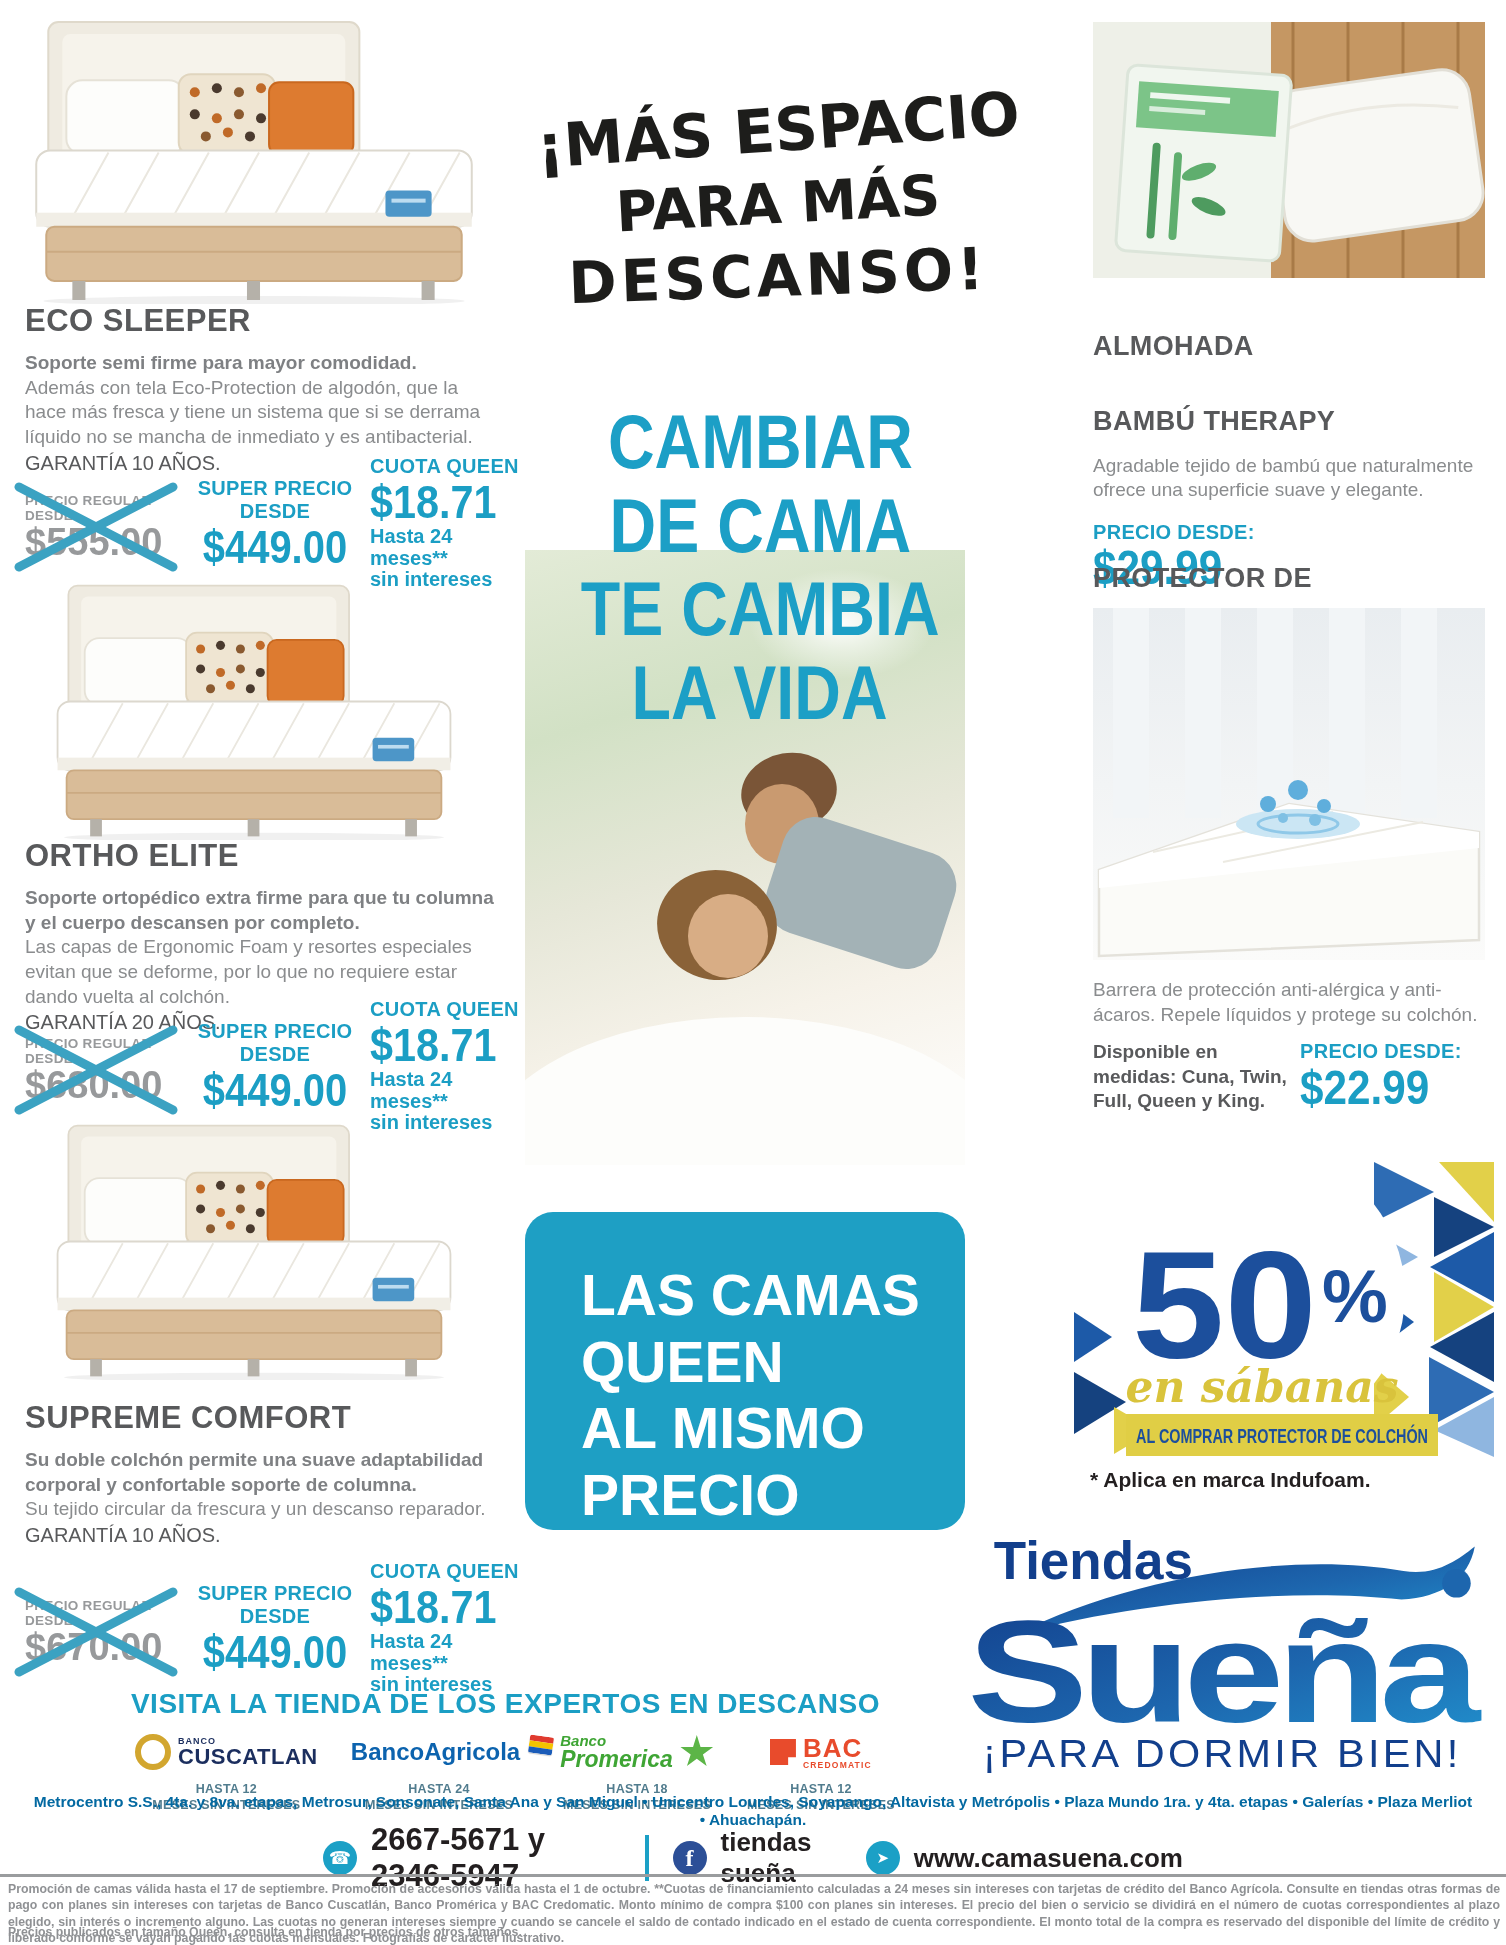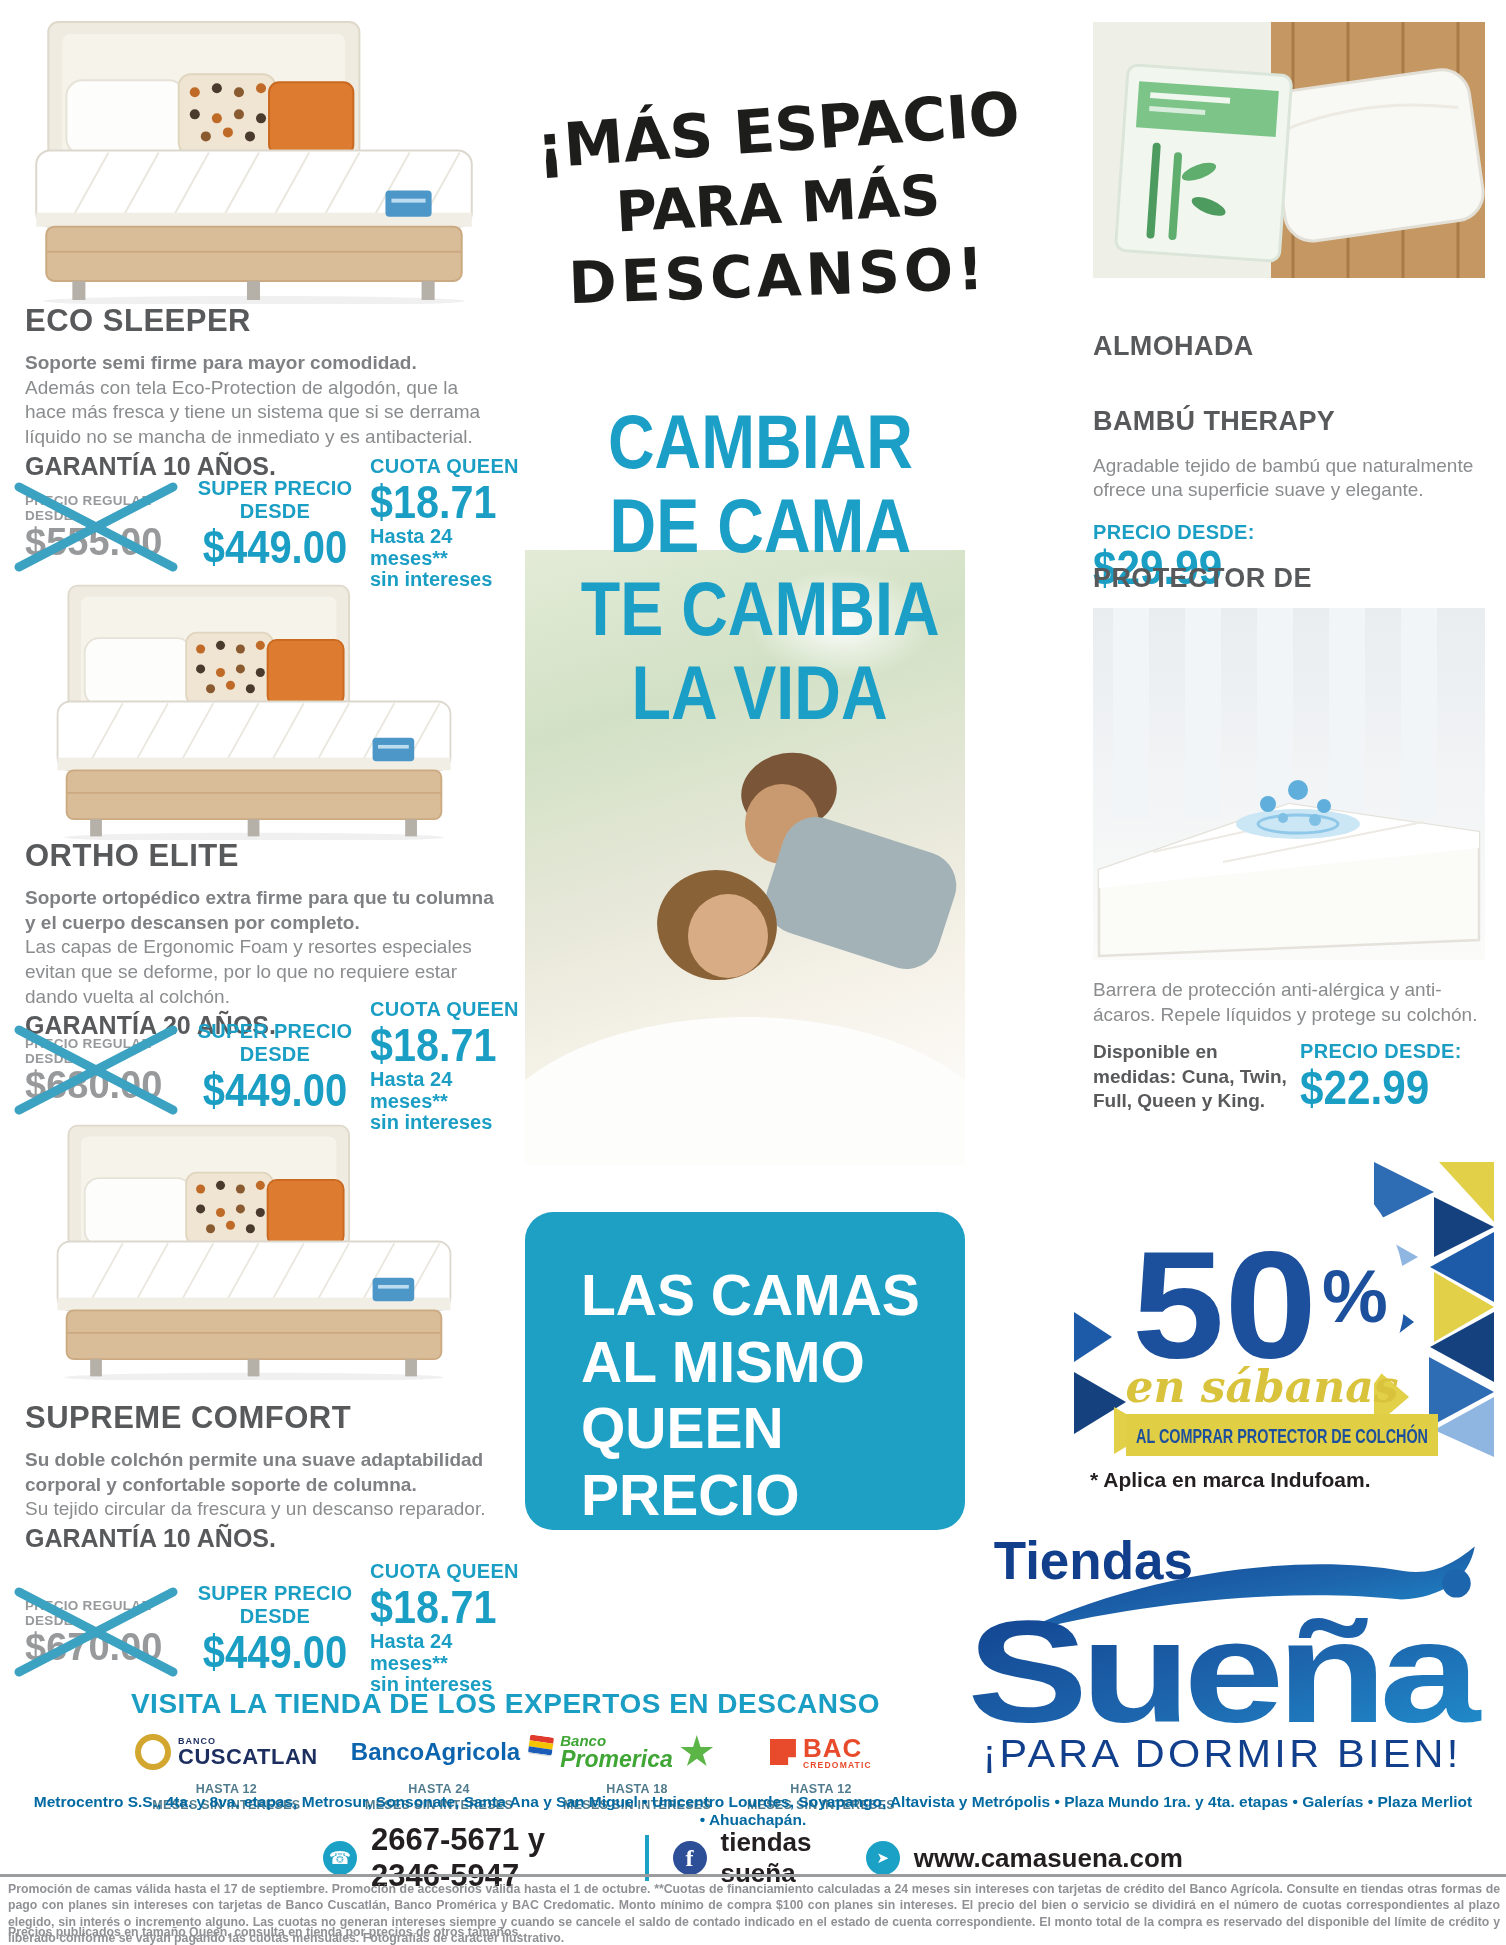--- a/index.html
+++ b/index.html
@@ -4,21 +4,21 @@
 <style>
   html,body{margin:0;padding:0;background:#fff;}
   body{width:1506px;height:1945px;position:relative;overflow:hidden;
        font-family:"Liberation Sans",sans-serif;color:#58595B;}
   .abs{position:absolute;}
   
   .product-title{font-size:31px;font-weight:bold;color:#58595B;letter-spacing:.5px;}
   .pdesc{width:475px;font-size:19px;line-height:1.3;color:#8A8C8E;margin-top:12px;}
   .pdesc .lead{display:block;font-weight:bold;color:#7E8083;}
   .pdesc .rest{display:block;}
-  .warranty{font-size:25px;font-weight:bold;color:#58595B;margin-top:2px;}
+  .warranty{font-size:20px;font-weight:normal;color:#58595B;margin-top:2px;}
   .price-row{position:absolute;width:500px;height:135px;}
   .p-reg{position:absolute;left:0;top:38px;width:160px;}
   .p-reg .lbl{font-size:13.5px;font-weight:bold;color:#97999B;letter-spacing:.3px;}
   .p-reg .val{font-size:38px;font-weight:bold;color:#97999B;line-height:1.02;}
   .xcross{position:absolute;left:-14px;top:-12px;width:170px;height:92px;pointer-events:none;}
   .p-super{position:absolute;left:165px;top:22px;width:170px;text-align:center;}
   .p-cuota{position:absolute;left:345px;top:0;width:160px;}
   .tl{color:#1B9EC4;font-weight:bold;}
   .lbl-teal{font-size:20px;letter-spacing:.3px;}
   .big-price{font-size:47px;line-height:1.02;}
@@ -239,22 +239,22 @@
 <div class="cambiar abs" style="left:545px;top:400px">
   <div><span class="sqzc">CAMBIAR</span></div>
   <div><span class="sqzc">DE CAMA</span></div>
   <div><span class="sqzc">TE CAMBIA</span></div>
   <div><span class="sqzc">LA VIDA</span></div>
 </div>
 
 <div class="queen-box abs" style="left:525px;top:1212px">
   <div class="txt">
     <div>LAS CAMAS</div>
+    <div>QUEEN</div>
     <div>AL MISMO</div>
-    <div>QUEEN</div>
     <div>PRECIO</div>
   </div>
 </div>
 
 <svg class="abs" style="left:1093px;top:22px" width="392" height="256" viewBox="0 0 392 256">
   <rect width="392" height="256" fill="#C59763"></rect>
   <line x1="200" y1="0" x2="200" y2="256" stroke="#A87A47" stroke-width="3"></line>
   <line x1="255" y1="0" x2="255" y2="256" stroke="#A87A47" stroke-width="3"></line>
   <line x1="310" y1="0" x2="310" y2="256" stroke="#A87A47" stroke-width="3"></line>
   <line x1="365" y1="0" x2="365" y2="256" stroke="#A87A47" stroke-width="3"></line>

